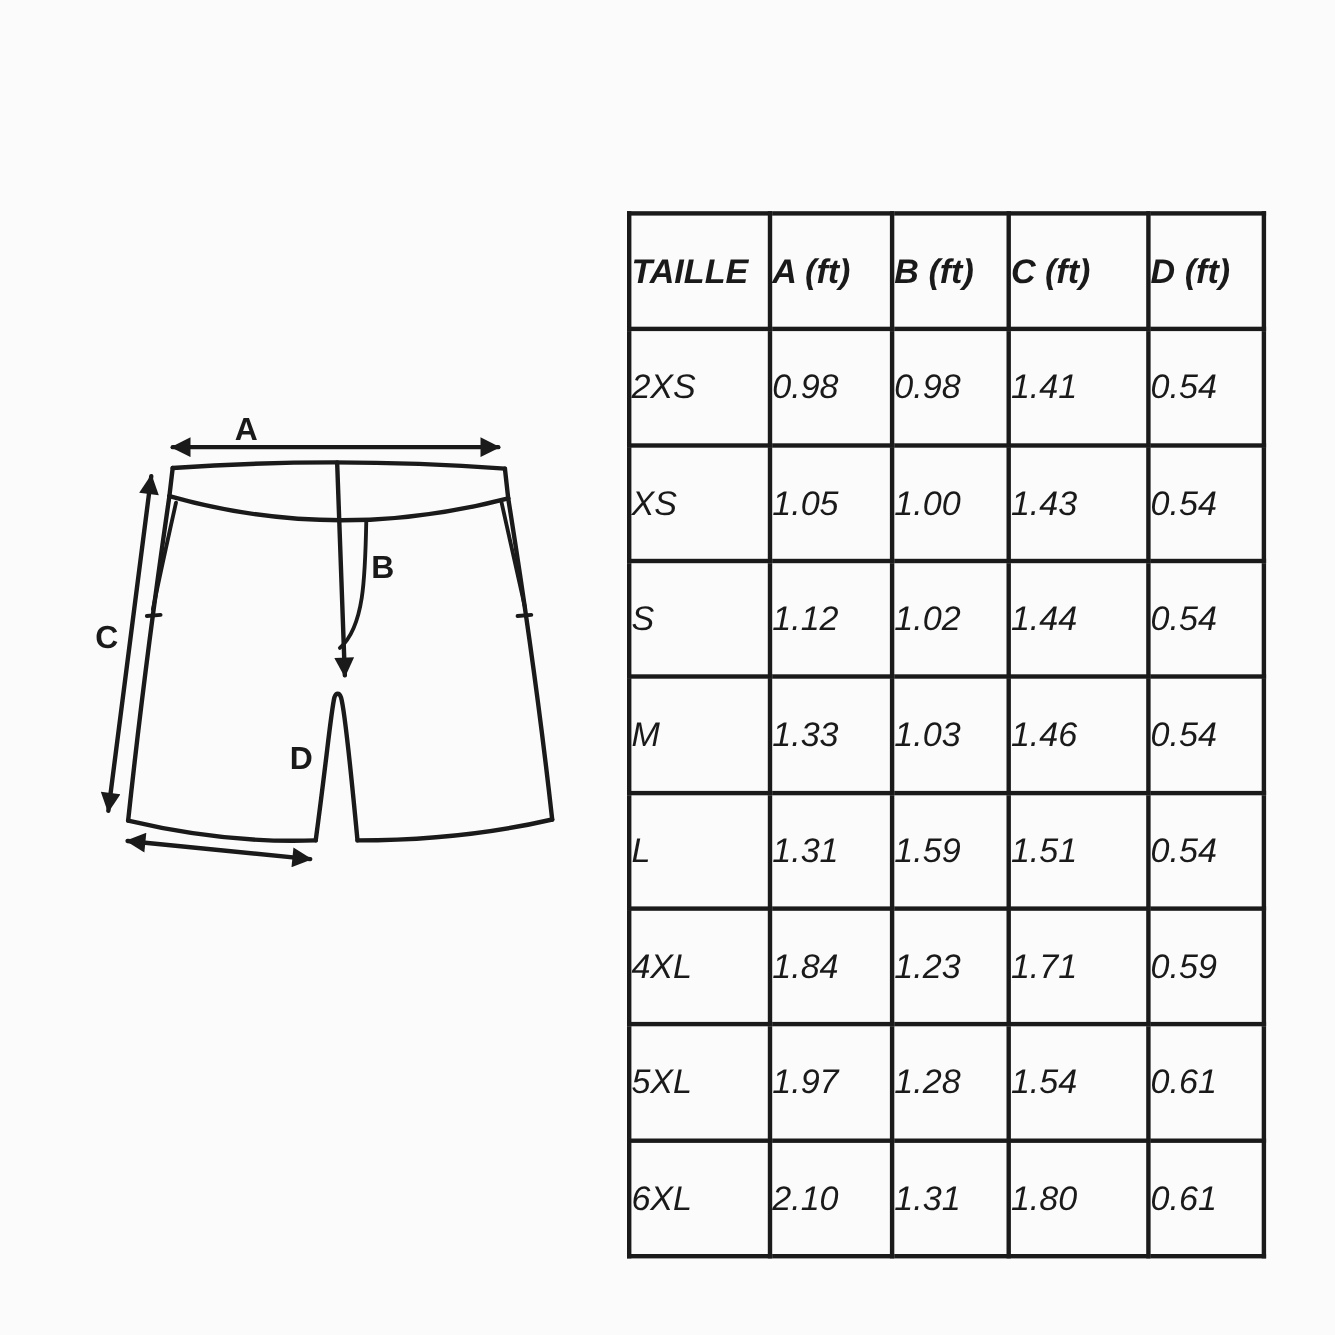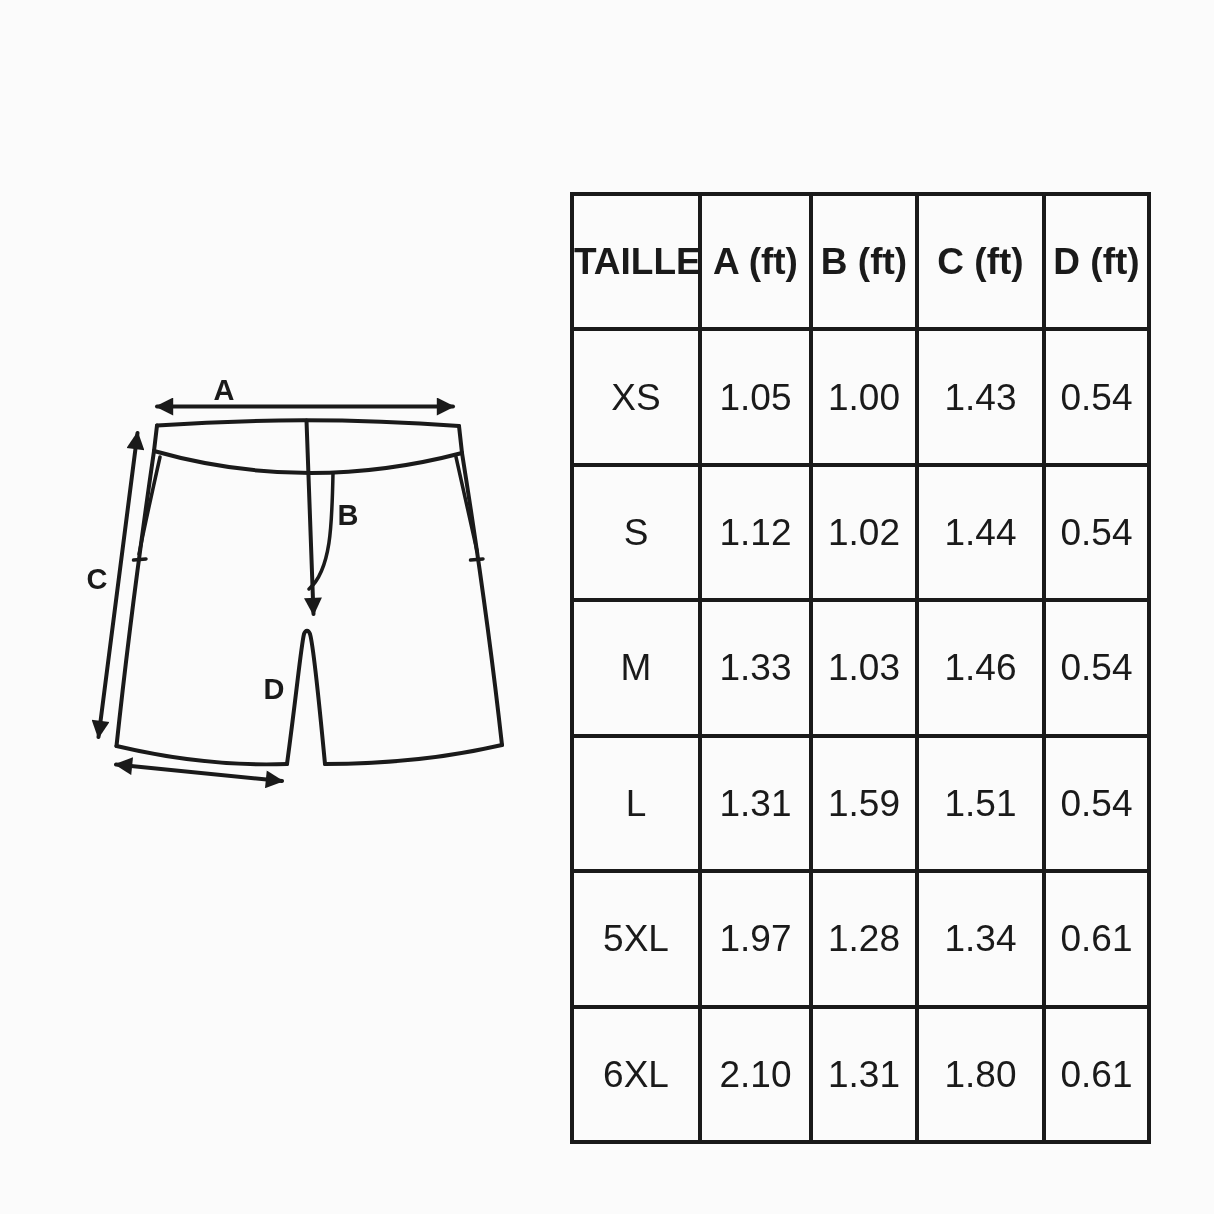--- a/index.html
+++ b/index.html
@@ -23,23 +23,24 @@
 
   
   .table-wrap { position:absolute; left:570px; top:192px; width:577px; height:952px; }
   table.size-table {
     width:100%; height:100%;
     border-collapse:collapse; table-layout:fixed;
     background:transparent;
   }
   table.size-table th, table.size-table td {
     border:4px solid var(--ink);
-    text-align:center; vertical-align:middle;
-    font-size:37px; line-height:1; color:var(--ink);
+    text-align:left; vertical-align:middle;
+    font-size:31px; line-height:1; color:var(--ink);
     padding:0;
+    font-style:italic;
   }
   table.size-table th { font-weight:700; }
   table.size-table td { font-weight:400; }
 </style>
 </head>
 <body>
 
 <div class="stage">
 
   <svg class="diagram-svg" width="470" height="460" viewBox="60 355 470 460" aria-hidden="true">
@@ -97,20 +98,27 @@
       </colgroup>
       <tbody>
           <tr>
         <th>TAILLE</th>
         <th>A (ft)</th>
         <th>B (ft)</th>
         <th>C (ft)</th>
         <th>D (ft)</th>
       </tr>
       <tr>
+        <td>2XS</td>
+        <td>0.98</td>
+        <td>0.98</td>
+        <td>1.41</td>
+        <td>0.54</td>
+      </tr>
+      <tr>
         <td>XS</td>
         <td>1.05</td>
         <td>1.00</td>
         <td>1.43</td>
         <td>0.54</td>
       </tr>
       <tr>
         <td>S</td>
         <td>1.12</td>
         <td>1.02</td>
@@ -125,24 +133,31 @@
         <td>0.54</td>
       </tr>
       <tr>
         <td>L</td>
         <td>1.31</td>
         <td>1.59</td>
         <td>1.51</td>
         <td>0.54</td>
       </tr>
       <tr>
+        <td>4XL</td>
+        <td>1.84</td>
+        <td>1.23</td>
+        <td>1.71</td>
+        <td>0.59</td>
+      </tr>
+      <tr>
         <td>5XL</td>
         <td>1.97</td>
         <td>1.28</td>
-        <td>1.34</td>
+        <td>1.54</td>
         <td>0.61</td>
       </tr>
       <tr>
         <td>6XL</td>
         <td>2.10</td>
         <td>1.31</td>
         <td>1.80</td>
         <td>0.61</td>
       </tr>
     </tbody>

